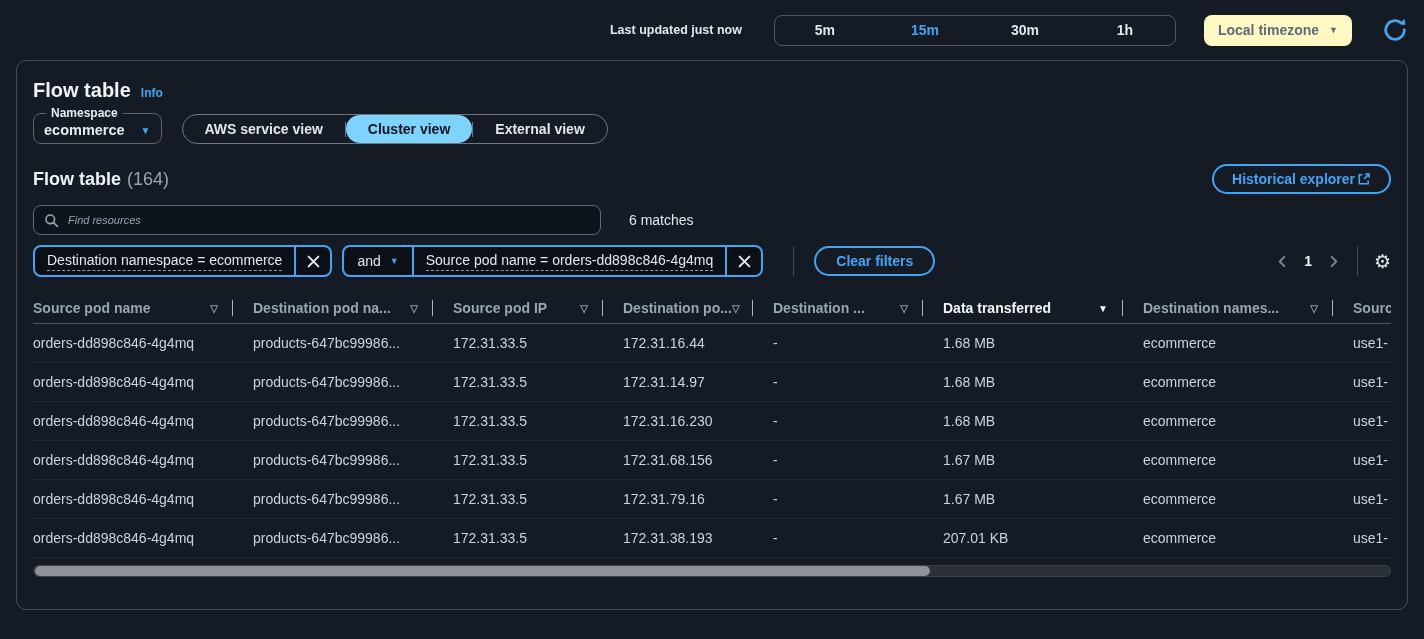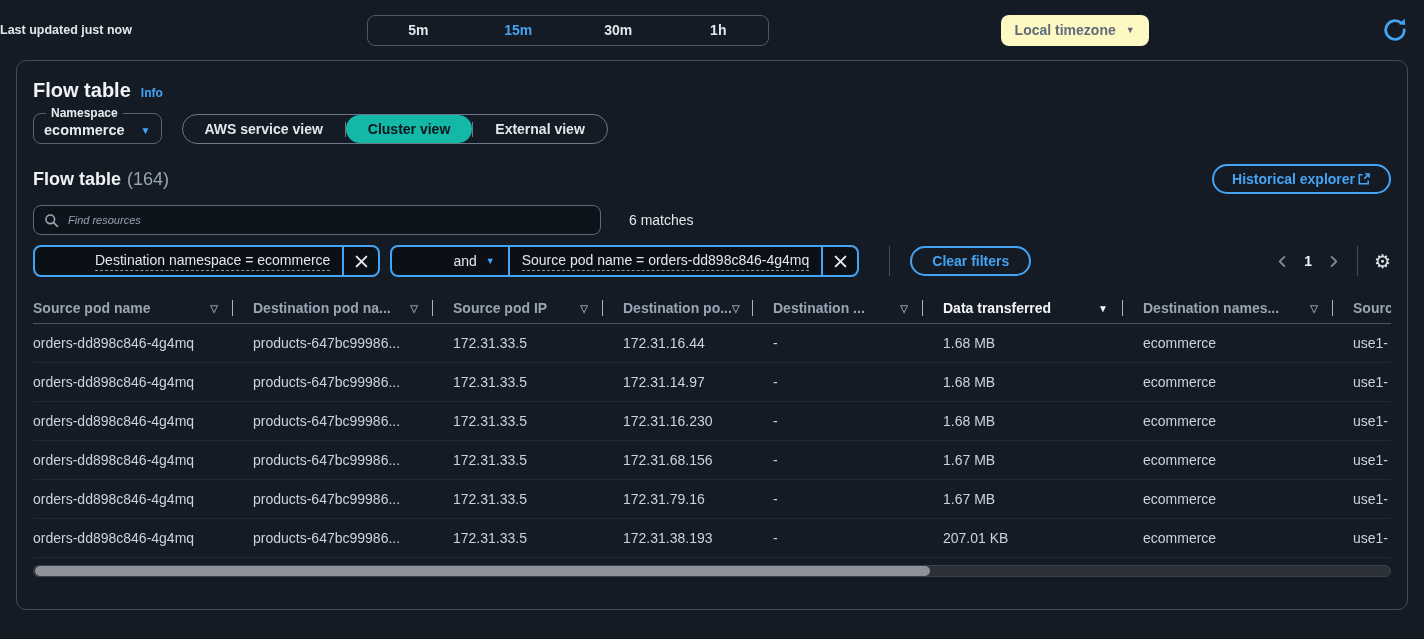--- a/index.html
+++ b/index.html
@@ -7,22 +7,22 @@
   body {
     width:1424px; height:639px; overflow:hidden;
     background:#141b24;
     font-family:"Liberation Sans", sans-serif;
     color:#d7dde3;
     -webkit-font-smoothing:antialiased;
   }
 
   
   .topbar {
-    height:60px; display:flex; align-items:center; justify-content:space-between;
-    padding-right:14px; gap:12px;
+    height:60px; display:flex; align-items:center; justify-content:flex-end;
+    padding-right:14px; gap:28px;
   }
   .last-updated { font-size:12.5px; font-weight:700; color:#e2e7ec; margin-right:4px; }
   .time-seg {
     display:flex; height:31px; border:1px solid #4d5866; border-radius:8px;
     overflow:hidden; align-items:stretch;
   }
   .time-seg .seg {
     width:100px; display:flex; align-items:center; justify-content:center;
     font-size:14px; font-weight:700; color:#e2e7ec; cursor:pointer;
   }
@@ -56,21 +56,21 @@
   .ns-value .caret { color:#44a4f4; font-size:10px; }
 
   .view-seg {
     display:flex; align-items:center; height:30px;
     border:1px solid #6b7888; border-radius:15px; overflow:hidden;
   }
   .view-seg .vtab {
     padding:0 22px; height:28px; display:flex; align-items:center;
     font-size:14px; font-weight:700; color:#e2e7ec; border-radius:14px; cursor:pointer; white-space:nowrap;
   }
-  .view-seg .vtab.selected { background:#14b8a6; color:#0c141d; }
+  .view-seg .vtab.selected { background:#7dd3fc; color:#0c141d; }
   .view-seg .vsep { width:1px; height:15px; background:#6b7888; }
 
   .section-row { margin-top:20px; display:flex; align-items:center; justify-content:space-between; }
   .section-title { font-size:18px; font-weight:700; color:#eff3f6; }
   .section-count { font-size:18px; font-weight:400; color:#97a4b2; margin-left:6px; }
   .hist-btn {
     display:flex; align-items:center; gap:2px; height:30px; padding:0 18px;
     background:none; border:2px solid #44a4f4; border-radius:16px;
     color:#44a4f4; font-weight:700; font-size:14px; font-family:inherit; cursor:pointer;
   }
@@ -79,21 +79,21 @@
   .search-box {
     width:568px; height:30px; border:1px solid #5f6b7a; border-radius:8px;
     background:#0e141c; display:flex; align-items:center; padding:0 10px; gap:9px; cursor:text;
   }
   .search-box .ph { font-size:11px; font-style:italic; color:#96a2b0; }
   .matches { font-size:14px; color:#e2e7ec; }
 
   .filter-row { margin-top:10px; display:flex; align-items:center; }
   .token {
     display:flex; align-items:stretch; height:32px;
-    border:2px solid #44a4f4; border-radius:8px; background:#0b1017; overflow:hidden;padding-left:48px;
+    border:2px solid #44a4f4; border-radius:8px; background:#0b1017; overflow:hidden;
   }
   .token + .token { margin-left:10px; }
   .tok-label { display:flex; align-items:center; padding:0 12px; font-size:14px; color:#e2e7ec; white-space:nowrap; }
   .tok-label .dash { border-bottom:1px dashed #8d99a8; padding-bottom:2px; cursor:pointer; }
   .tok-sep { width:2px; background:#44a4f4; }
   .tok-x { width:34px; display:flex; align-items:center; justify-content:center;
     background:none; border:none; cursor:pointer; padding:0; }
   .tok-and { display:flex; align-items:center; gap:9px; padding:0 13px; font-size:14px; color:#e2e7ec; cursor:pointer; }
   .tok-and .caret { color:#44a4f4; font-size:9px; }
 

